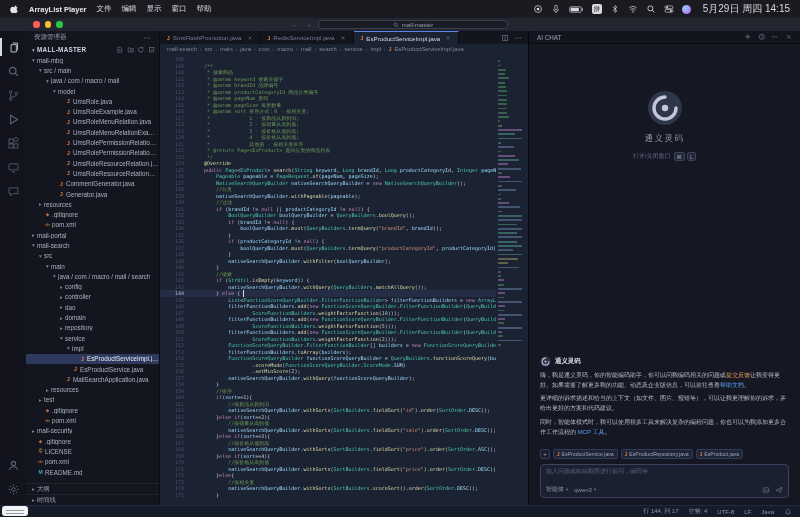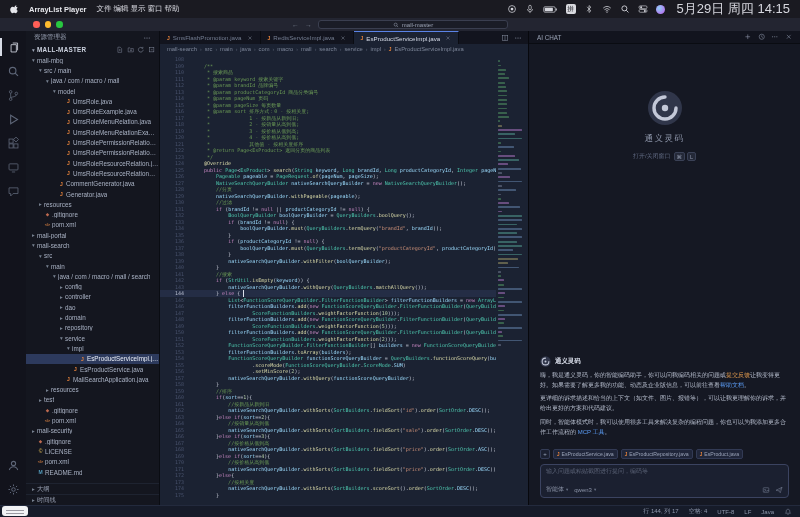--- a/index.html
+++ b/index.html
@@ -11,21 +11,21 @@
 .menubar{position:absolute;top:0;left:0;right:0;height:18px;background:#1a1a21;display:flex;align-items:center;padding:0 10px;color:#e6e7ec;font-size:7.5px;z-index:5}
 .mb-left{display:flex;align-items:center;gap:10px}
 .apple{width:9px;height:10px;color:#e6e7ec}
 .mb-app{font-weight:bold}
 .mb-menu{color:#dcdde4}
 .mb-right{margin-left:auto;display:flex;align-items:center;gap:8px;color:#d6d7de}
 .mb-ic{width:10px;height:10px;color:#d6d7de}
 .mb-batt{width:15px;height:9px}
 .pinyin{width:10px;height:10px;background:#d9dadf;color:#1a1a21;border-radius:2px;font-size:6.5px;display:flex;align-items:center;justify-content:center}
 .siri-ic{width:9px;height:9px;border-radius:50%;background:radial-gradient(circle at 35% 35%,#8fd0f7,#b07cf0 70%)}
-.mb-clock{font-size:13px;margin-left:4px}
+.mb-clock{font-size:10px;margin-left:4px}
 
 .titlebar{position:absolute;top:18px;left:0;right:0;height:13px;background:#232531;display:flex;align-items:center;z-index:4}
 .lights{display:flex;gap:5px;margin-left:33px}
 .light{width:6.5px;height:6.5px;border-radius:50%}
 .l-close{background:#ff5f57}.l-min{background:#febc2e}.l-zoom{background:#28c840}
 .tb-center{position:absolute;left:50%;transform:translateX(-50%);display:flex;align-items:center;gap:6px}
 .navarr{color:#6d7484;font-size:7px}
 .cmdbox{width:190px;height:9.5px;background:#1a1c26;border:1px solid #3a3e4f;border-radius:3px;display:flex;align-items:center;justify-content:center;gap:3px;color:#9aa1b2;font-size:6px}
 .cmdbox .icn{width:6px;height:6px;color:#9aa1b2}
 
@@ -124,21 +124,21 @@
 <div id="screen">
 
   <div class="menubar">
     <div class="mb-left">
       <span class="icn apple">
           <svg viewBox="0 0 16 16">
             <path fill="currentColor" d="M11.3 1.4c.1.9-.3 1.8-.8 2.4-.6.7-1.5 1.2-2.4 1.1-.1-.9.3-1.8.9-2.4.5-.6 1.5-1 2.3-1.1zM13.8 11.1c-.4.9-.6 1.3-1.1 2.1-.7 1-1.6 2.3-2.8 2.3-1 0-1.3-.7-2.7-.7-1.4 0-1.7.7-2.8.7-1.1 0-2-1.1-2.7-2.2C.2 10.9 0 7.7 1.3 6c.8-1.2 2.1-1.9 3.3-1.9 1.2 0 2 .7 3 .7 1 0 1.6-.7 3-.7 1.1 0 2.2.6 3 1.6-2.6 1.4-2.2 5.1.2 5.4z"></path>
           </svg>
         </span>
       <span class="mb-app">ArrayList Player</span>
-      <span id="menu-items" style="display:flex;gap:2px">
+      <span id="menu-items" style="display:flex;gap:10px">
           <span class="mb-menu">文件</span>
           <span class="mb-menu">编辑</span>
           <span class="mb-menu">显示</span>
           <span class="mb-menu">窗口</span>
           <span class="mb-menu">帮助</span>
         </span>
     </div>
     <div class="mb-right" id="mb-status">
         <span class="icn mb-ic">
           <svg viewBox="0 0 16 16">

